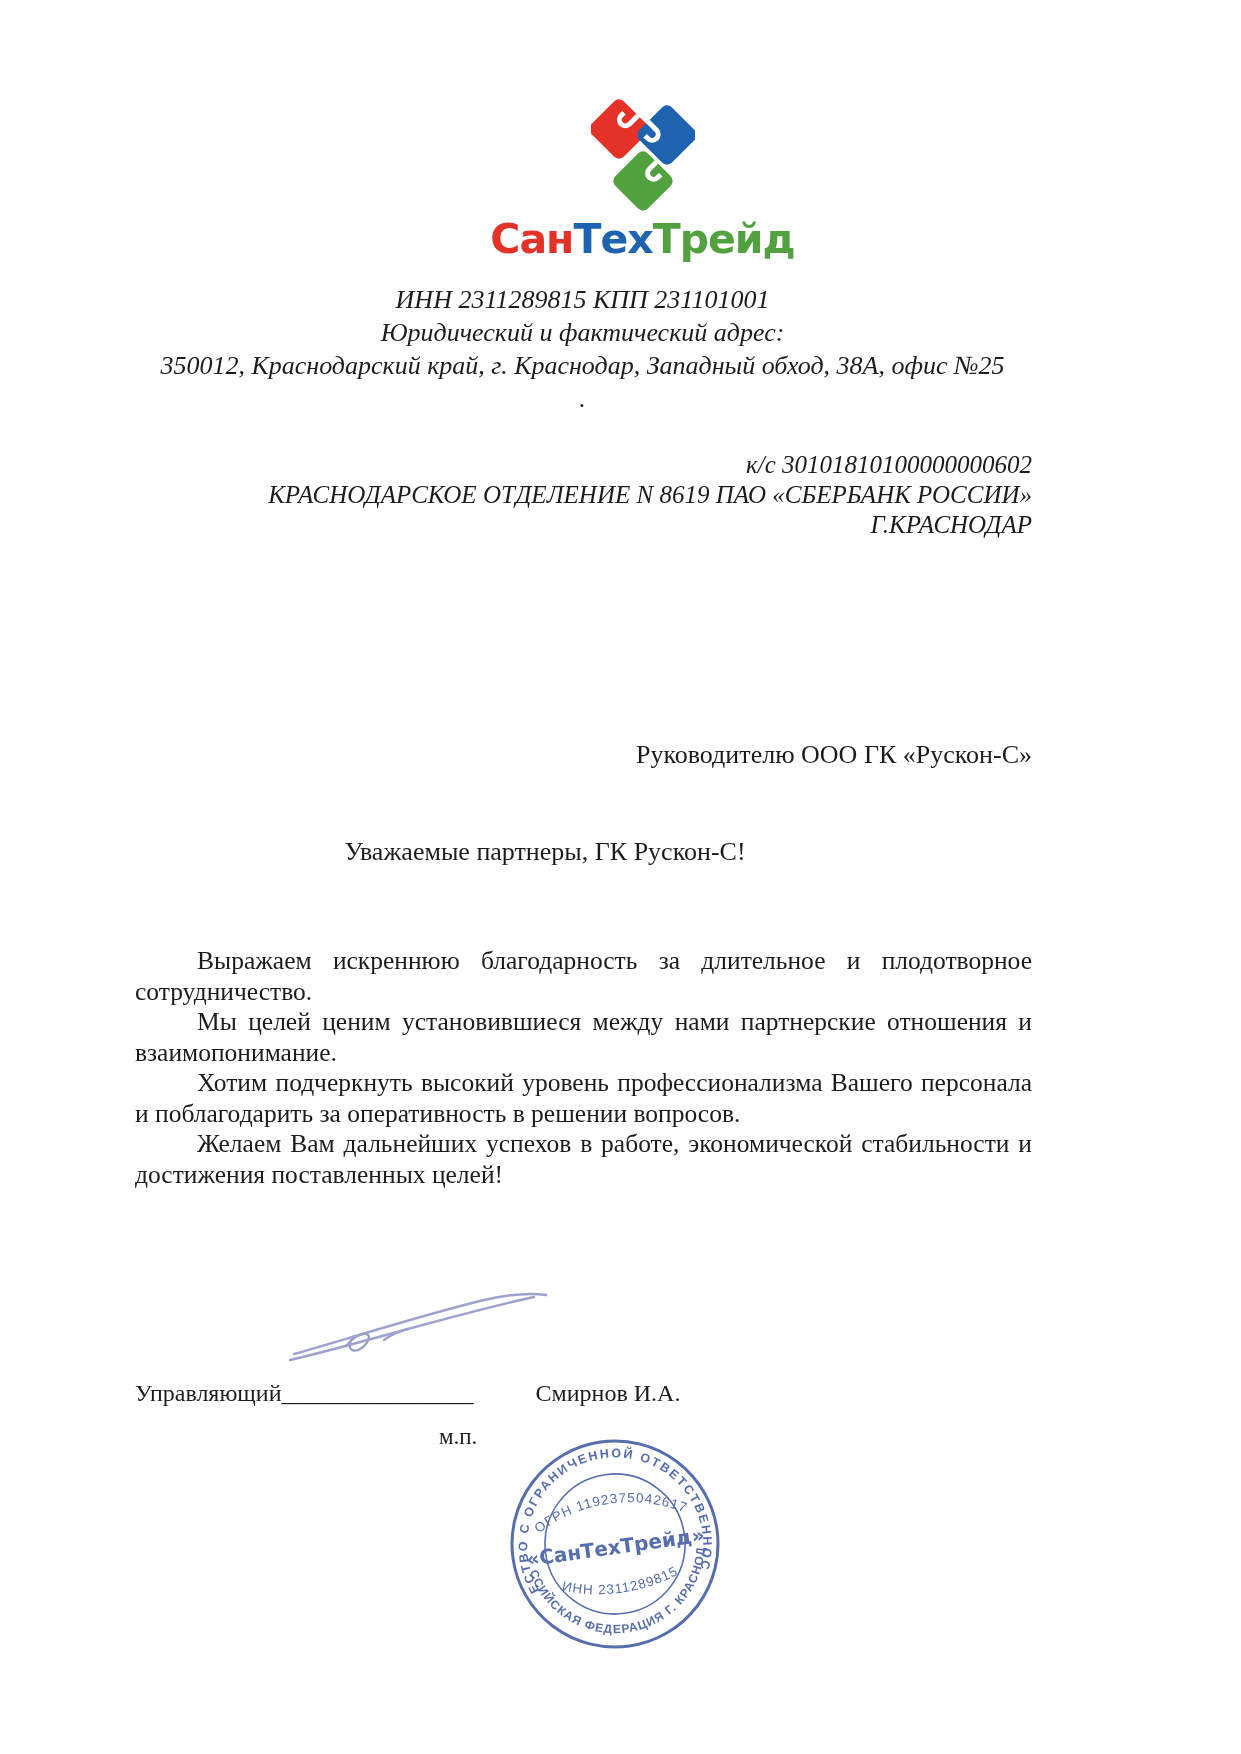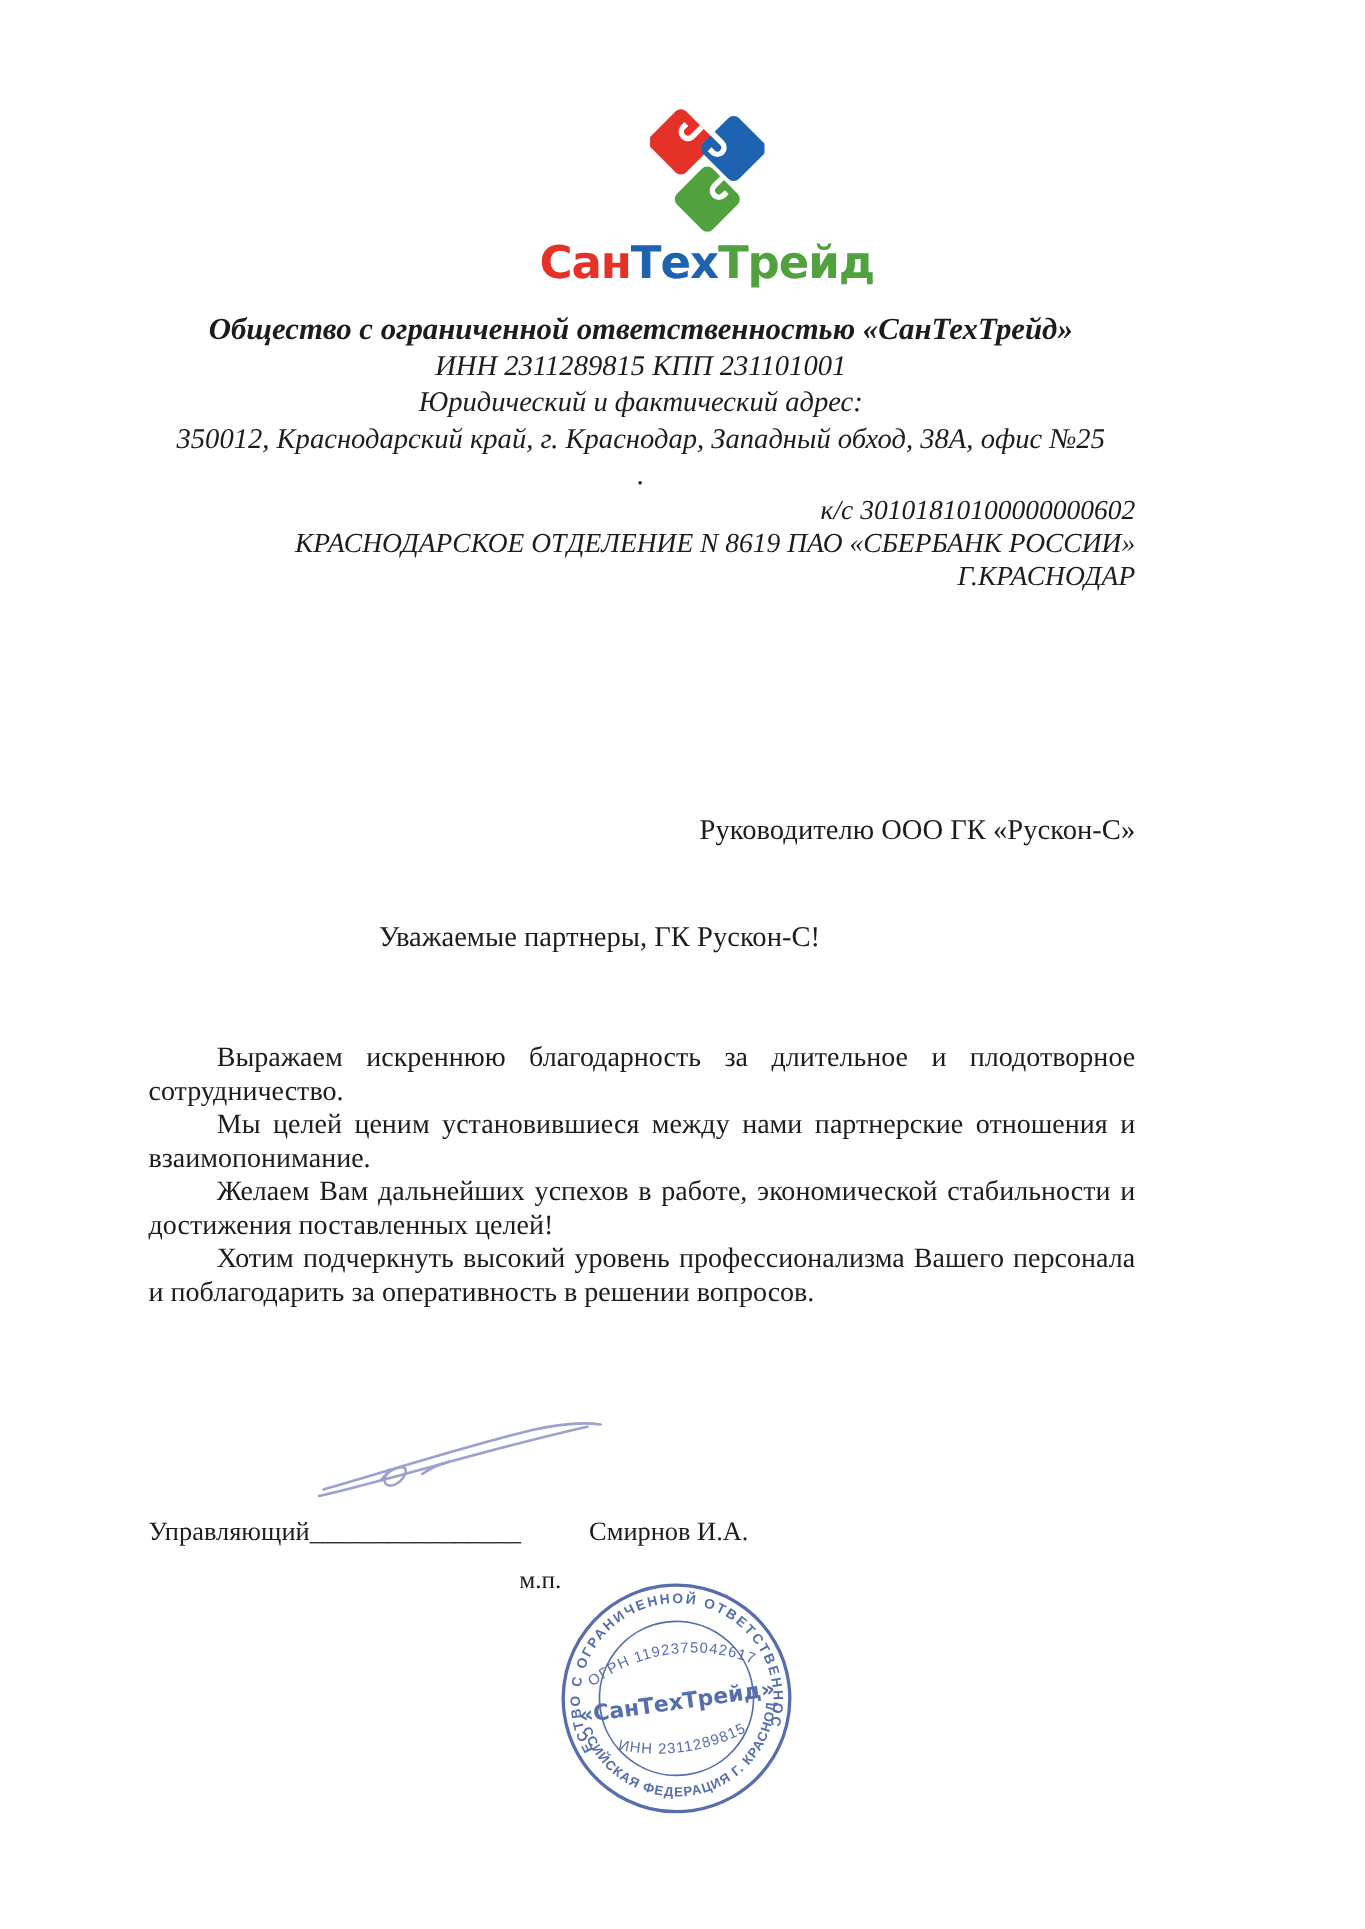--- a/index.html
+++ b/index.html
@@ -53,21 +53,21 @@
   .body-block{
     position:absolute;left:135px;top:926px;width:897px;
     font-size:25.5px;line-height:30.5px;text-align:justify;margin-top:20px;
   }
   .body-block p{margin:0;text-indent:62px;}
   
   .scribble{position:absolute;left:288px;top:1288px;}
   .sig-row{position:absolute;left:135px;top:1380px;width:900px;font-size:24px;white-space:nowrap;}
   .sig-underscores{letter-spacing:0;}
   .sig-name{margin-left:62px;}
-  .mp-mark{position:absolute;left:472px;top:1424px;font-size:23px;}
+  .mp-mark{position:absolute;left:439px;top:1424px;font-size:23px;}
   
   .stamp{
     position:absolute;left:483px;top:1412px;width:264px;height:264px;
     transform:rotate(-8deg);
     opacity:0.93;
   }
   .stamp text{fill:#4a63a8;}
   .st-arc{font-family:"Liberation Sans","DejaVu Sans",sans-serif;font-size:12.5px;letter-spacing:2px;font-weight:bold;}
   .st-arc-b{font-family:"Liberation Sans","DejaVu Sans",sans-serif;font-size:12px;letter-spacing:1px;font-weight:bold;}
   .st-num{font-family:"Liberation Sans","DejaVu Sans",sans-serif;font-size:13.5px;letter-spacing:1px;}
@@ -95,42 +95,41 @@
         <rect x="-23" y="-23" width="46" height="46" rx="7" fill="#51a23e"></rect>
         <path d="M -4,-23 v 10 a 6,6 0 0 0 12,0 l 0,-4" fill="none" stroke="#ffffff" stroke-width="5"></path>
       </g>
     </svg>
     <div class="logo-wordmark">
       <span class="lw-red">Сан</span><span class="lw-blue">Тех</span><span class="lw-green">Трейд</span>
     </div>
   </div>
 
   <div class="header-block">
-    <div class="header-company">Общество с ограниченной ответственностью «СанТехТрейд»</div>
     <div class="header-line">ИНН 2311289815 КПП 231101001</div>
     <div class="header-line">Юридический и фактический адрес:</div>
     <div class="header-line">350012, Краснодарский край, г. Краснодар, Западный обход, 38А, офис №25</div>
     <div class="header-dot">.</div>
   </div>
 
   <div class="bank-block">
     <div>к/с 30101810100000000602</div>
     <div>КРАСНОДАРСКОЕ ОТДЕЛЕНИЕ N 8619 ПАО «СБЕРБАНК РОССИИ»</div>
     <div>Г.КРАСНОДАР</div>
   </div>
 
   <div class="recipient-line">Руководителю ООО ГК «Рускон-С»</div>
 
   <div class="greeting">Уважаемые партнеры, ГК Рускон-С!</div>
 
   <div class="body-block">
     <p>Выражаем искреннюю благодарность за длительное и плодотворное сотрудничество.</p>
     <p>Мы целей ценим установившиеся между нами партнерские отношения и взаимопонимание.</p>
+    <p>Хотим подчеркнуть высокий уровень профессионализма Вашего персонала и поблагодарить за оперативность в решении вопросов.</p>
     <p>Желаем Вам дальнейших успехов в работе, экономической стабильности и достижения поставленных целей!</p>
-    <p>Хотим подчеркнуть высокий уровень профессионализма Вашего персонала и поблагодарить за оперативность в решении вопросов.</p>
   </div>
 
   <svg class="scribble" width="300" height="78" viewBox="0 0 300 78" xmlns="http://www.w3.org/2000/svg">
     <g fill="none" stroke="#9298c8" stroke-width="2.4" stroke-linecap="round" opacity="0.9">
       <path d="M 6,66 C 50,54 130,28 196,12 C 218,7 238,4 258,7"></path>
       <path d="M 2,72 C 64,58 160,28 246,9"></path>
       <path d="M 58,58 c 12,-16 30,-16 20,-2 c -8,11 -24,8 -12,-8"></path>
       <path d="M 96,52 c 8,-6 16,-9 24,-11"></path>
     </g>
   </svg>

